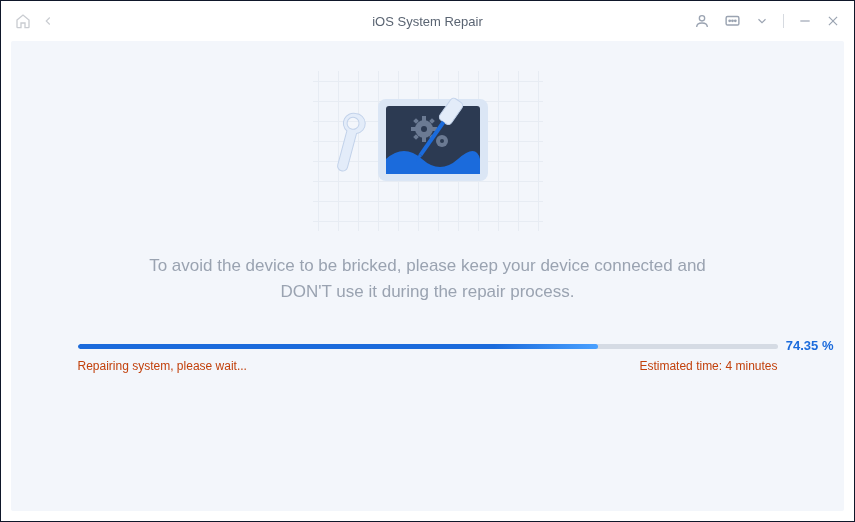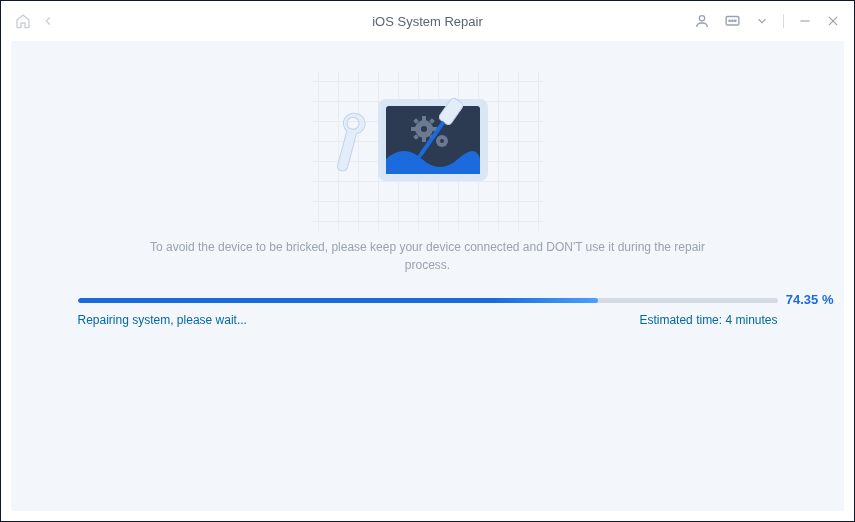--- a/index.html
+++ b/index.html
@@ -69,30 +69,30 @@
       justify-content: center;
       position: relative;
     }
     .heading {
       margin-top: 22px;
       font-size: 17px;
       font-weight: 700;
       color: #2e3b4e;
     }
     .subtext {
-      margin-top: 7px;
-      font-size: 12px;
+      margin-top: 22px;
+      font-size: 17px;
       color: #9aa3b1;
       text-align: center;
       line-height: 1.5;
       max-width: 560px;
     }
     .progress-area {
       width: 700px;
-      margin-top: 24px;
+      margin-top: 40px;
       position: relative;
     }
     .progress-track {
       height: 5px;
       background: #d5dbe4;
       border-radius: 3px;
       overflow: hidden;
     }
     .progress-fill {
       height: 100%;
@@ -106,21 +106,21 @@
       top: -6px;
       font-size: 13px;
       font-weight: 700;
       color: #1b6bdc;
     }
     .progress-labels {
       display: flex;
       justify-content: space-between;
       margin-top: 10px;
       font-size: 12px;
-      color: #0369a1;
+      color: #c2410c;
     }
   </style>
 </head>
 <body>
 
 <div class="window">
 
   <div class="titlebar">
     <div class="titlebar-left">
       <span class="tb-icon">

